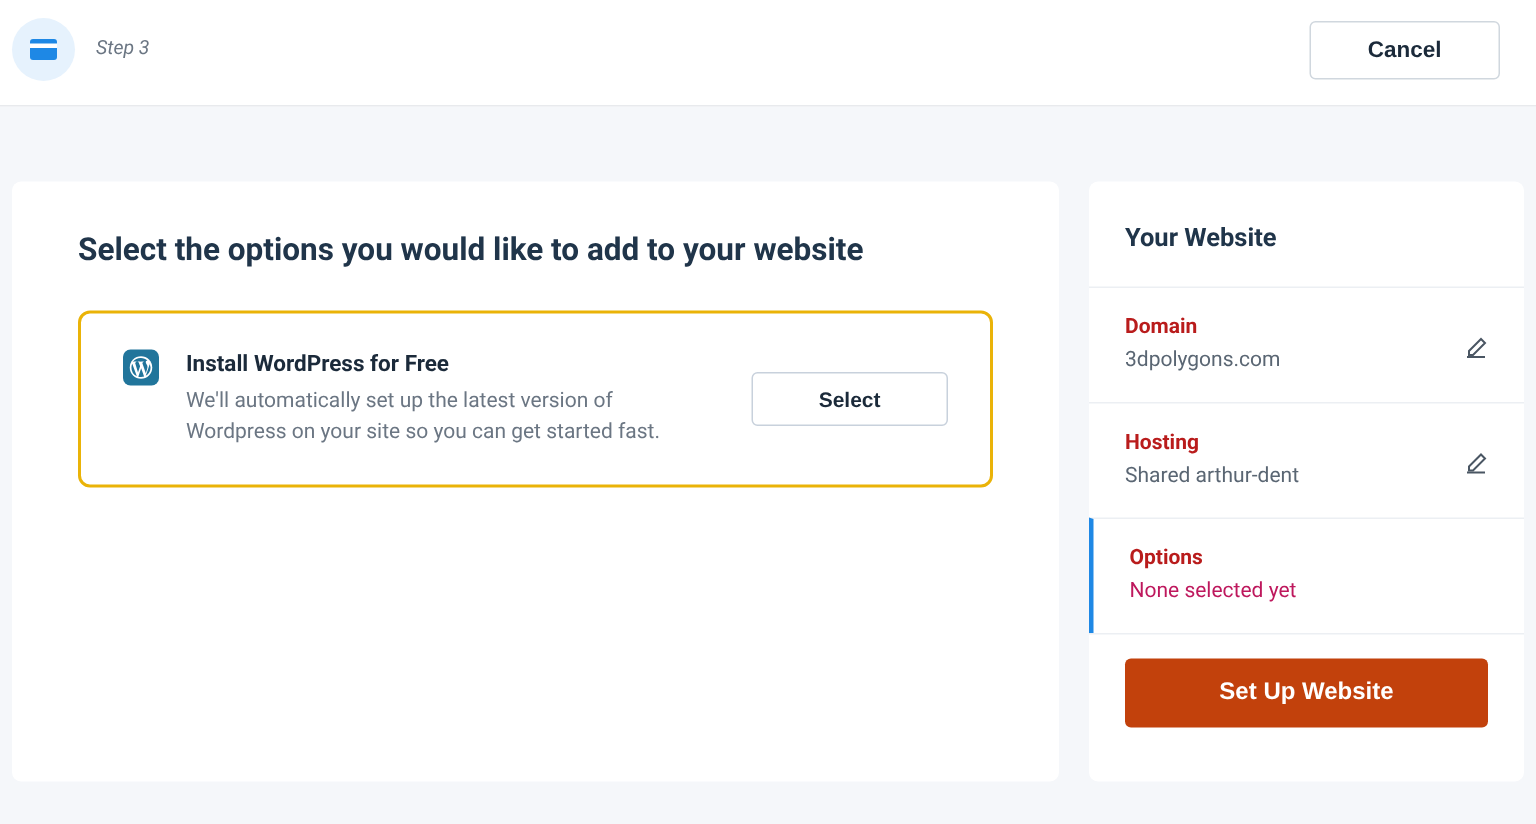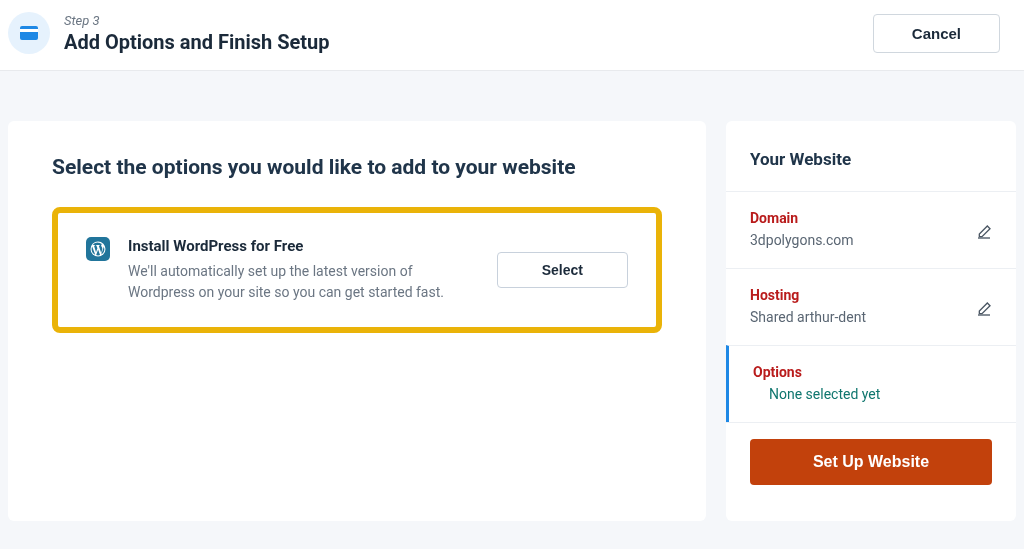--- a/index.html
+++ b/index.html
@@ -68,21 +68,21 @@
       padding: 34px 44px;
       min-height: 400px;
     }
     .main-heading {
       font-size: 21px;
       font-weight: 700;
       color: #20354a;
       margin-bottom: 28px;
     }
     .option-card {
-      border: 6px solid #eab308;
+      border: 2px solid #eab308;
       border-radius: 8px;
       padding: 24px 28px;
       display: flex;
       align-items: flex-start;
       gap: 18px;
     }
     .wp-icon {
       width: 24px;
       height: 24px;
       background: #21759b;
@@ -146,21 +146,21 @@
     .sidebar-label {
       font-size: 14px;
       font-weight: 700;
       color: #b91c1c;
       margin-bottom: 6px;
     }
     .sidebar-value {
       font-size: 14px;
       color: #5a6673;
     }
-    .sidebar-value.muted { color: #0f766e; margin-left: 16px; }
+    .sidebar-value.muted { color: #be185d; }
     .edit-icon {
       color: #4a5663;
       cursor: pointer;
       padding-top: 14px;
     }
     .cta-wrap { padding: 16px 24px 20px 24px; border-top: 1px solid #eceff3; }
     .cta-btn {
       width: 100%;
       background: #c2410c;
       color: #fff;
@@ -174,21 +174,20 @@
   </style>
 </head>
 <body>
 
 <div class="header">
   <div class="step-icon-wrap">
     <div class="step-icon"></div>
   </div>
   <div class="step-text">
     <div class="step-label">Step 3</div>
-    <div class="step-title">Add Options and Finish Setup</div>
   </div>
   <button class="cancel-btn">Cancel</button>
 </div>
 
 <div class="content">
 
   <div class="main-panel">
     <h2 class="main-heading">Select the options you would like to add to your website</h2>
     <div class="option-card">
       <div class="wp-icon">

